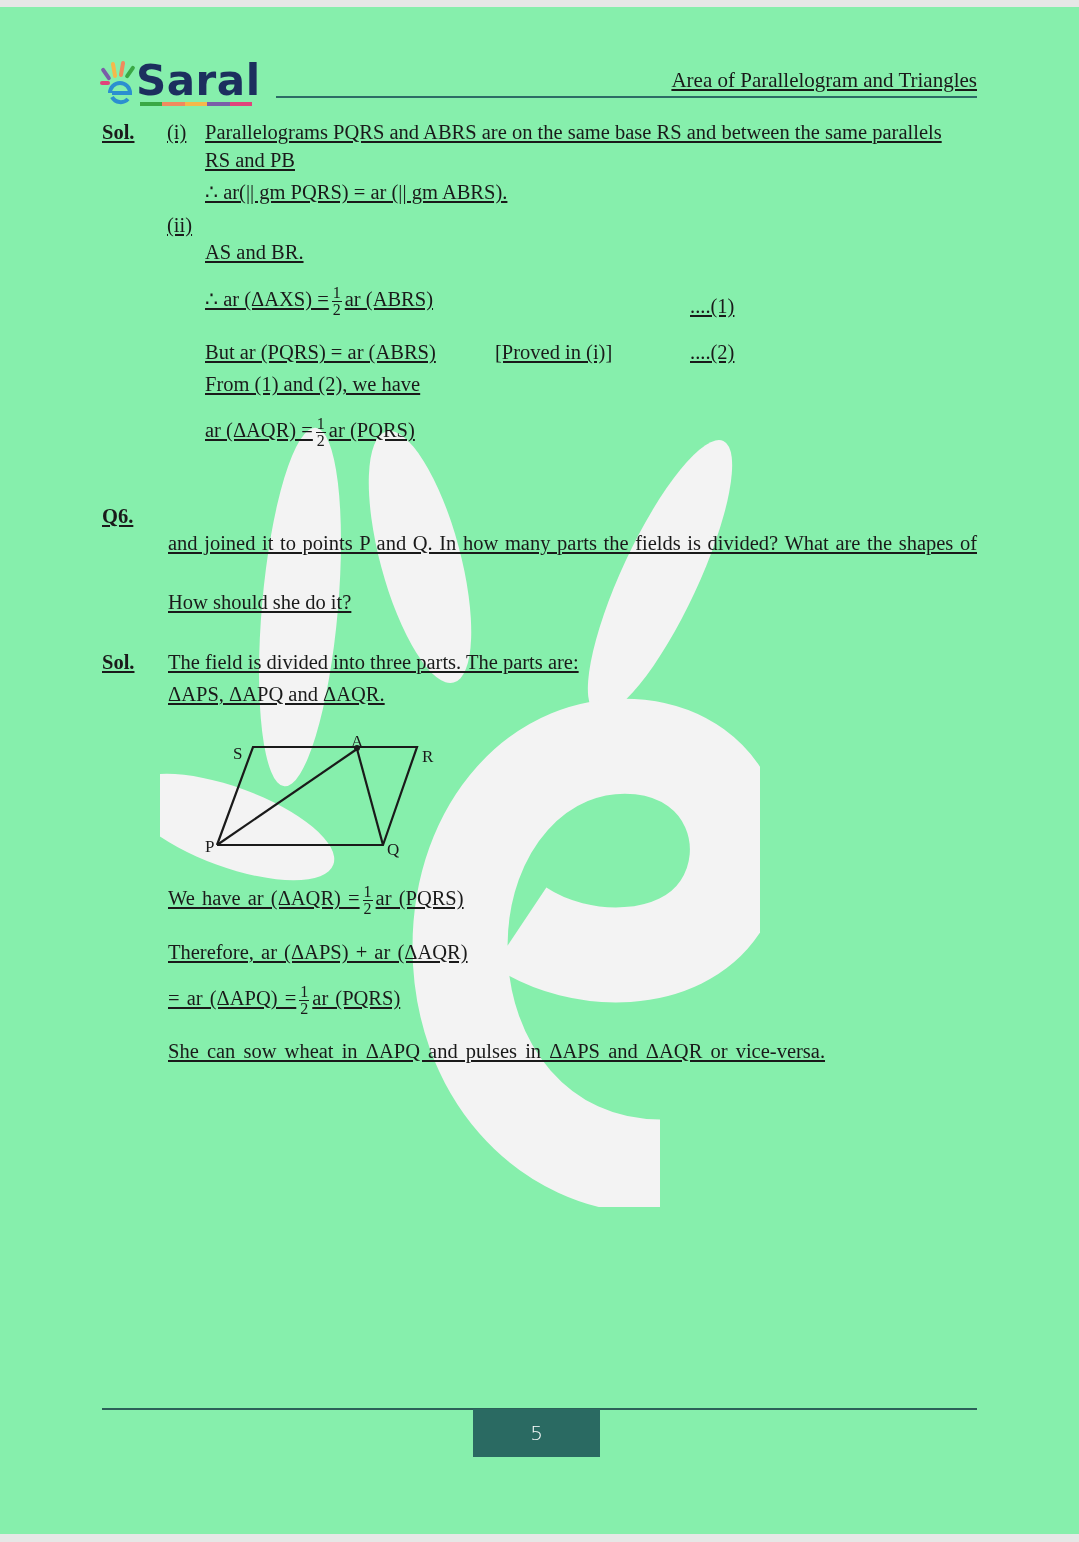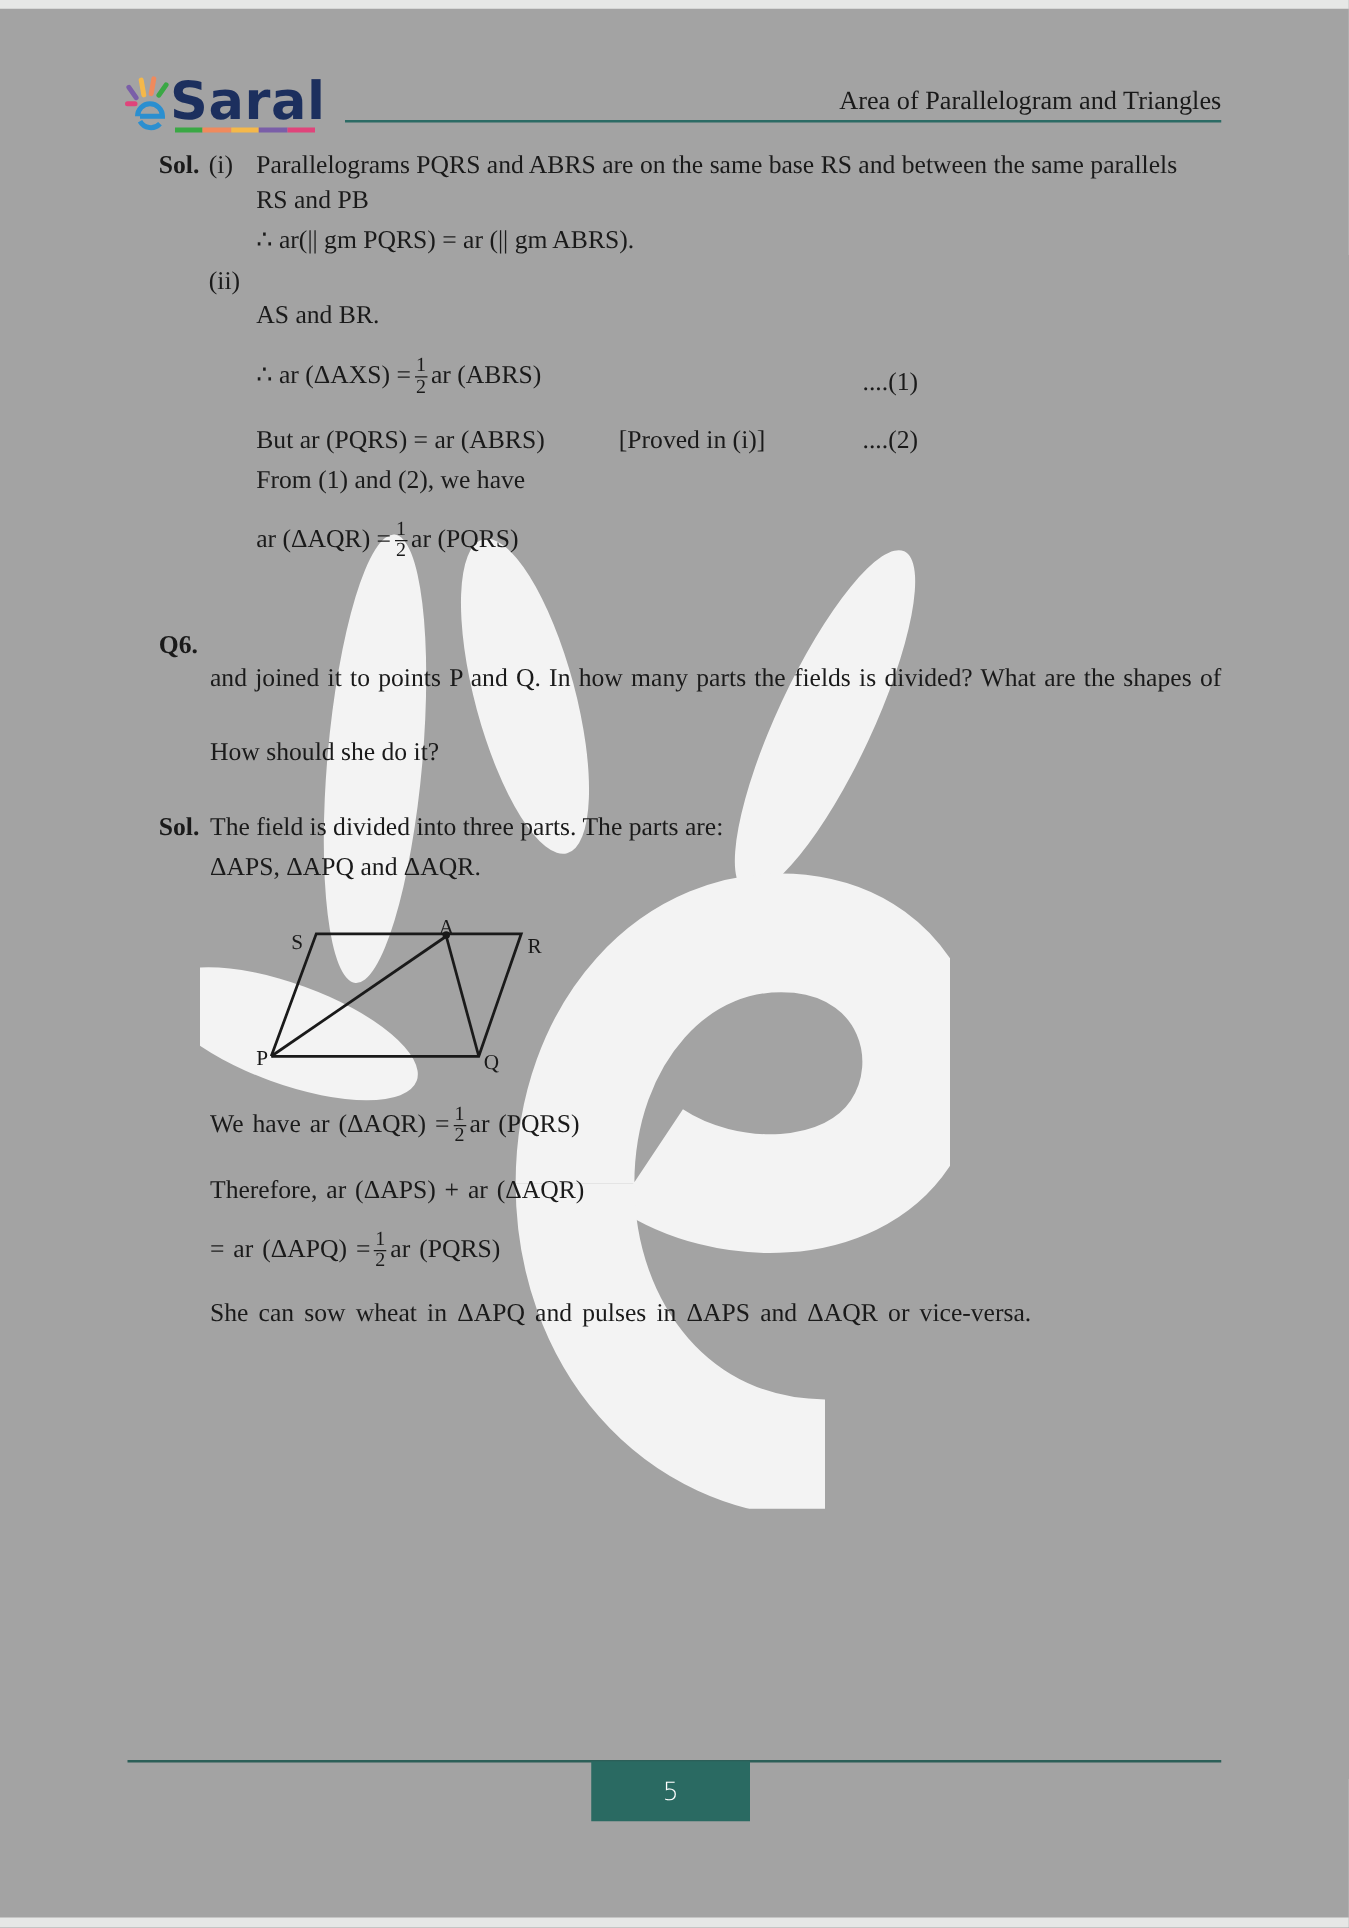--- a/index.html
+++ b/index.html
@@ -1,21 +1,21 @@
 <!DOCTYPE html>
 <html><head>
 <meta charset="utf-8">
 <style>
   html, body { margin:0; padding:0; }
   body { width:1079px; height:1542px; background:#e6e7e6; position:relative; overflow:hidden; font-family:"Liberation Serif", serif; color:#1a1a1a; }
-  .page { position:absolute; left:0; top:7px; width:1079px; height:1527px; background:#a3a3a3; overflow:hidden; }
+  .page { position:absolute; left:0; top:7px; width:1079px; height:1527px; background:#86efac; overflow:hidden; }
   .watermark { position:absolute; left:160px; top:400px; width:600px; height:800px; pointer-events:none; }
   .abs { position:absolute; white-space:nowrap; }
-  .txt { font-size:20.5px; line-height:24px; }
-  .b { font-weight:bold;margin-left:25px; }
+  .txt { font-size:20.5px; line-height:24px;text-decoration:underline; }
+  .b { font-weight:bold; }
   .logo { position:absolute; left:100px; top:50px; width:160px; height:50px; }
   .logo-word { position:absolute; left:36px; top:0px; font-family:"DejaVu Sans", sans-serif; font-size:42px; font-weight:bold; color:#1c2f5e; letter-spacing:0.5px; line-height:48px; }
   .logo-bar { position:absolute; left:40px; top:45px; height:4px; width:112px; display:flex; }
   .logo-bar span { flex:1; height:4px; }
   .header-line { position:absolute; left:276px; top:89px; width:701px; height:2px; background:#2c6b65; }
   .header-title { position:absolute; right:102px; top:61px; font-size:21px; }
   .frac { display:inline-block; vertical-align:middle; text-align:center; font-size:16px; line-height:16px; margin:0 3px; }
   .frac .n { display:block; border-bottom:1px solid #1a1a1a; padding:0 1px; }
   .frac .d { display:block; }
   .footer-line { position:absolute; left:102px; top:1401px; width:875px; height:2px; background:#2c5f58; }

